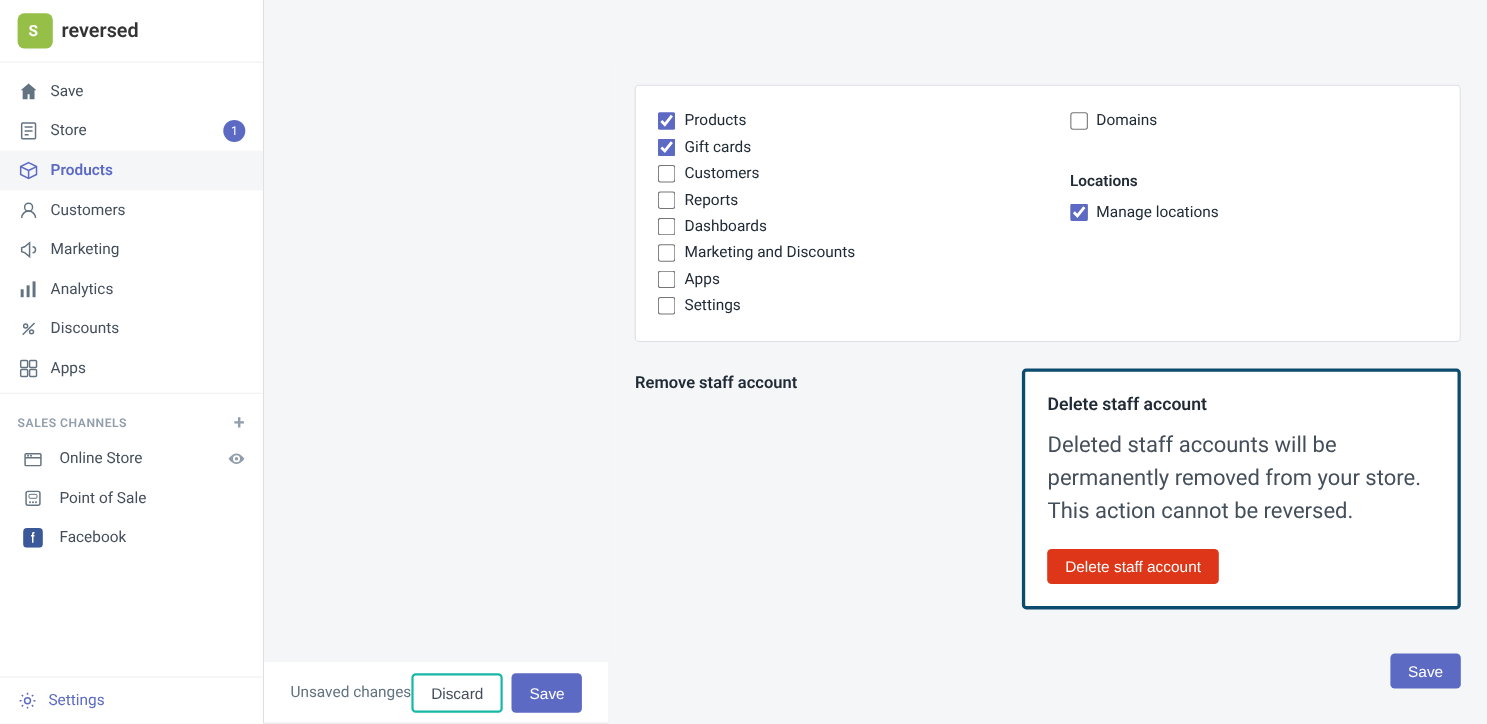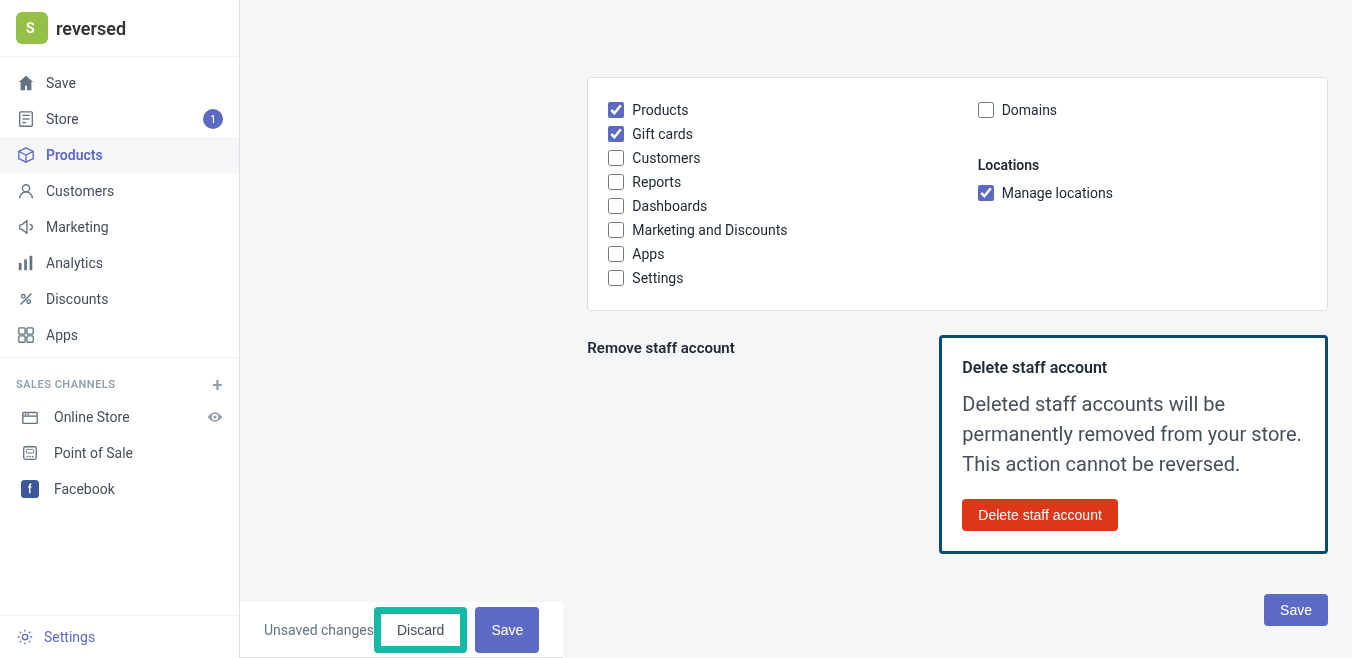--- a/index.html
+++ b/index.html
@@ -74,21 +74,21 @@
       border-bottom: 1px solid #dde0e4;
       padding: 0 24px;
       height: 56px;
       display: flex;
       align-items: center;
       justify-content: space-between;
     }
     .unsaved-text { color: #637381; font-size: 14px; }
     .top-bar-actions { display: flex; gap: 8px; }
     .btn-discard {
-      padding: 8px 16px; border: 7px solid #14b8a6; background: #fff;
+      padding: 8px 16px; border: 2px solid #14b8a6; background: #fff;
       border-radius: 4px; cursor: pointer; color: #454f5b; font-size: 14px;
     }
     .btn-save {
       padding: 8px 16px; background: #5c6ac4; border: none;
       border-radius: 4px; cursor: pointer; color: #fff; font-size: 14px; font-weight: 500;
     }
     .btn-save-bottom {
       padding: 8px 16px; background: #5c6ac4; border: none;
       border-radius: 4px; cursor: pointer; color: #fff; font-size: 14px; font-weight: 500;
     }

